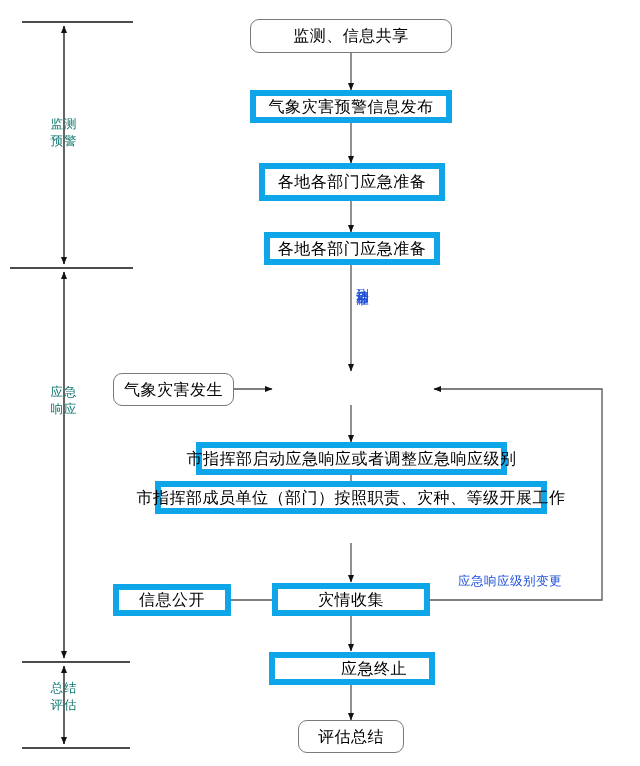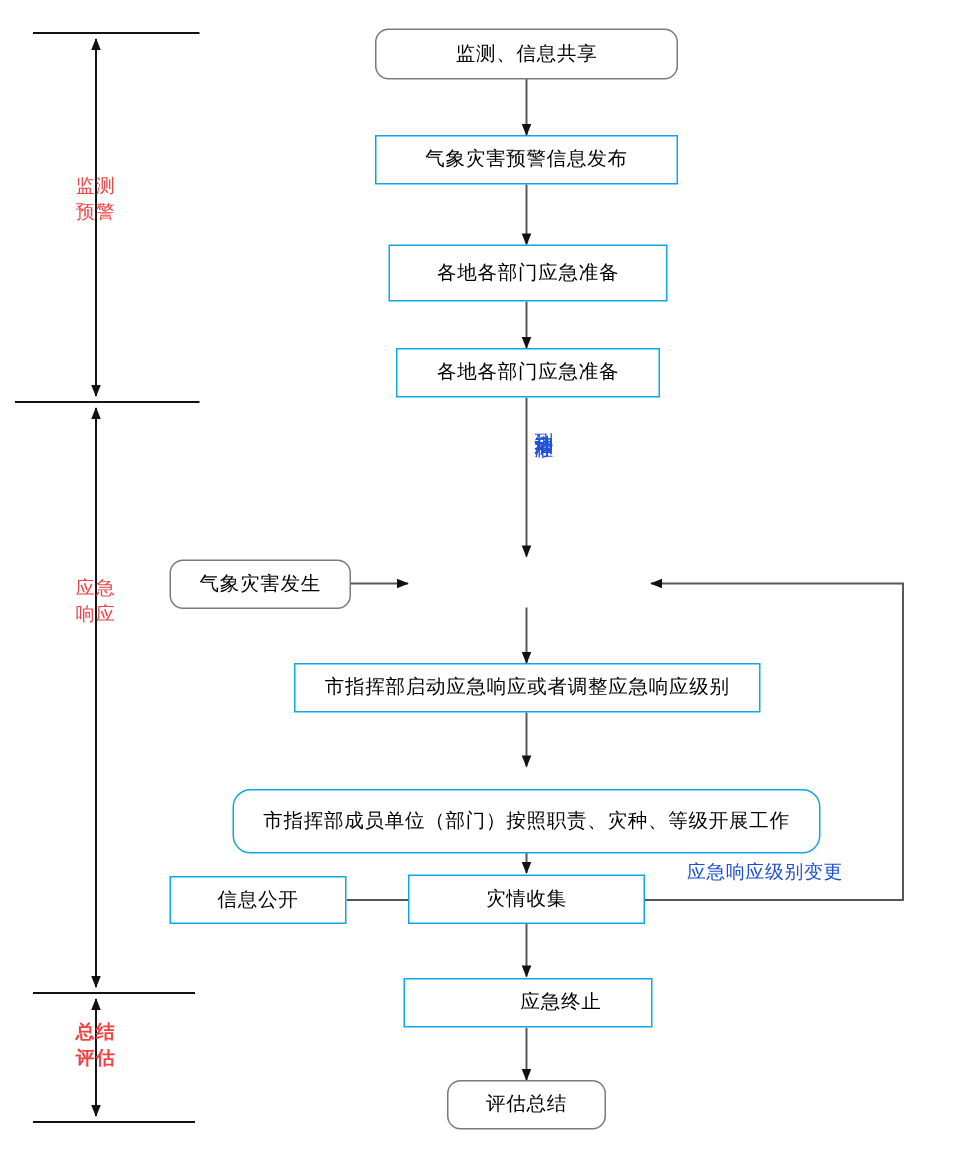--- a/index.html
+++ b/index.html
@@ -26,27 +26,27 @@
     pointer-events: none;
   }
   .node {
     position: absolute;
     box-sizing: border-box;
     display: flex;
     align-items: center;
     justify-content: center;
     background: #ffffff;
     color: #000000;
-    font-size: 13px;
+    font-size: 16px;
     letter-spacing: 0.5px;
     white-space: nowrap;
     line-height: 1;
   }
   .node.rect {
-    border: 1px solid #0ea5e9;
+    border: 6px solid #0ea5e9;
     border-radius: 0;
   }
   .node.rounded {
     border: 1px solid #7a7a7a;
     border-radius: 9px;
   }
   .edge-label {
     position: absolute;
     color: #1d4ed8;
     font-size: 12.5px;
@@ -56,21 +56,21 @@
   }
   .edge-label.vertical {
     writing-mode: vertical-rl;
     text-orientation: upright;
     letter-spacing: 1px;
     font-size: 12.5px;
   }
   .phase-label {
     position: absolute;
     text-align: center;
-    color: #ef4444;
+    color: #0f766e;
     font-size: 12.5px;
     letter-spacing: 1px;
     line-height: 17px;
     white-space: pre-line;
   }
 </style>
 </head>
 <body>
 
 <div id="canvas">
@@ -125,37 +125,37 @@
       <path d="M430,600 L602,600 L602,389 L434,389" marker-end="url(#ah)"></path>
     </g>
   </svg>
 
   <div class="phase-label" style="left:36px; top:115px; width:56px;">监测
 预警</div>
 
   <div class="phase-label" style="left:36px; top:383px; width:56px;">应急
 响应</div>
 
-  <div class="phase-label" style="left:36px; top:679px; width:56px;font-weight:bold;">总结
+  <div class="phase-label" style="left:36px; top:679px; width:56px;">总结
 评估</div>
 
   <div class="node rounded" style="left:250px; top:19px; width:202px; height:34px;">监测、信息共享</div>
 
   <div class="node rect" style="left:250px; top:90px; width:202px; height:33px;">气象灾害预警信息发布</div>
 
   <div class="node rect" style="left:259px; top:163px; width:186px; height:38px;">各地各部门应急准备</div>
 
   <div class="node rect" style="left:264px; top:232px; width:176px; height:33px;">各地各部门应急准备</div>
 
   <div class="node rounded" style="left:113px; top:373px; width:121px; height:33px;">气象灾害发生</div>
 
 
   <div class="node rect" style="left:196px; top:442px; width:311px; height:33px;">市指挥部启动应急响应或者调整应急响应级别</div>
 
-  <div class="node rect" style="left:155px; top:526px; width:392px; height:43px;border-radius:12px;">市指挥部成员单位（部门）按照职责、灾种、等级开展工作</div>
+  <div class="node rect" style="left:155px; top:481px; width:392px; height:33px;">市指挥部成员单位（部门）按照职责、灾种、等级开展工作</div>
 
   <div class="node rect" style="left:113px; top:584px; width:118px; height:32px;">信息公开</div>
 
   <div class="node rect" style="left:272px; top:583px; width:158px; height:33px;">灾情收集</div>
 
   <div class="node rect" style="left:269px; top:652px; width:166px; height:33px;padding-left:44px;">应急终止</div>
 
   <div class="node rounded" style="left:298px; top:720px; width:106px; height:33px;">评估总结</div>
 
   <div class="edge-label vertical" style="left:356px; top:278px;">达到启动标准</div>

